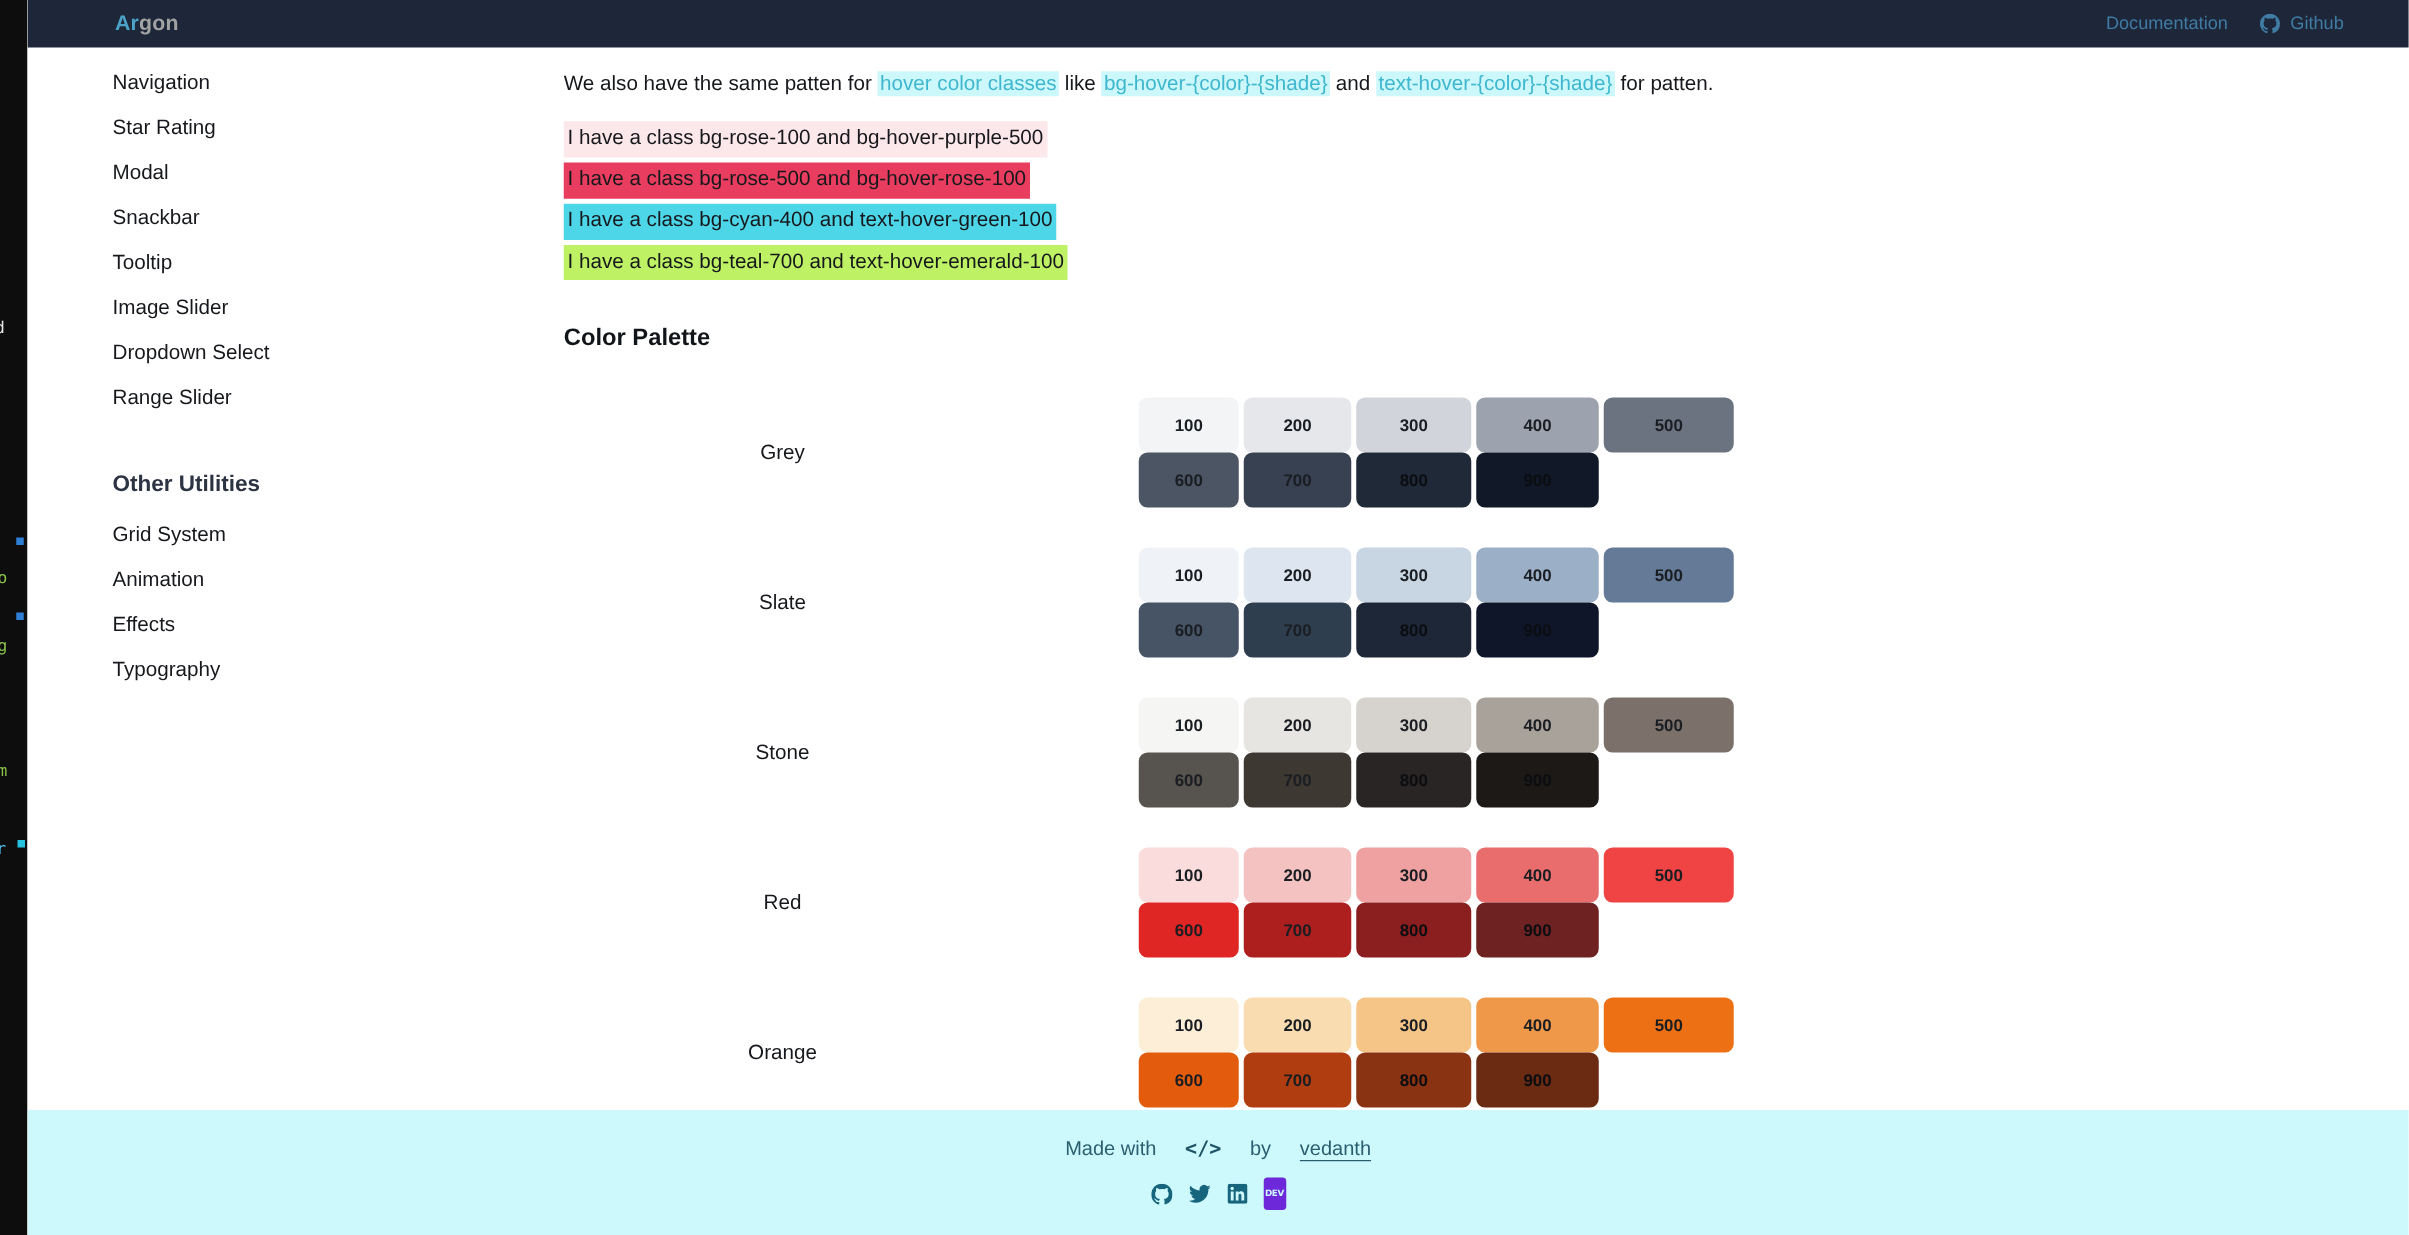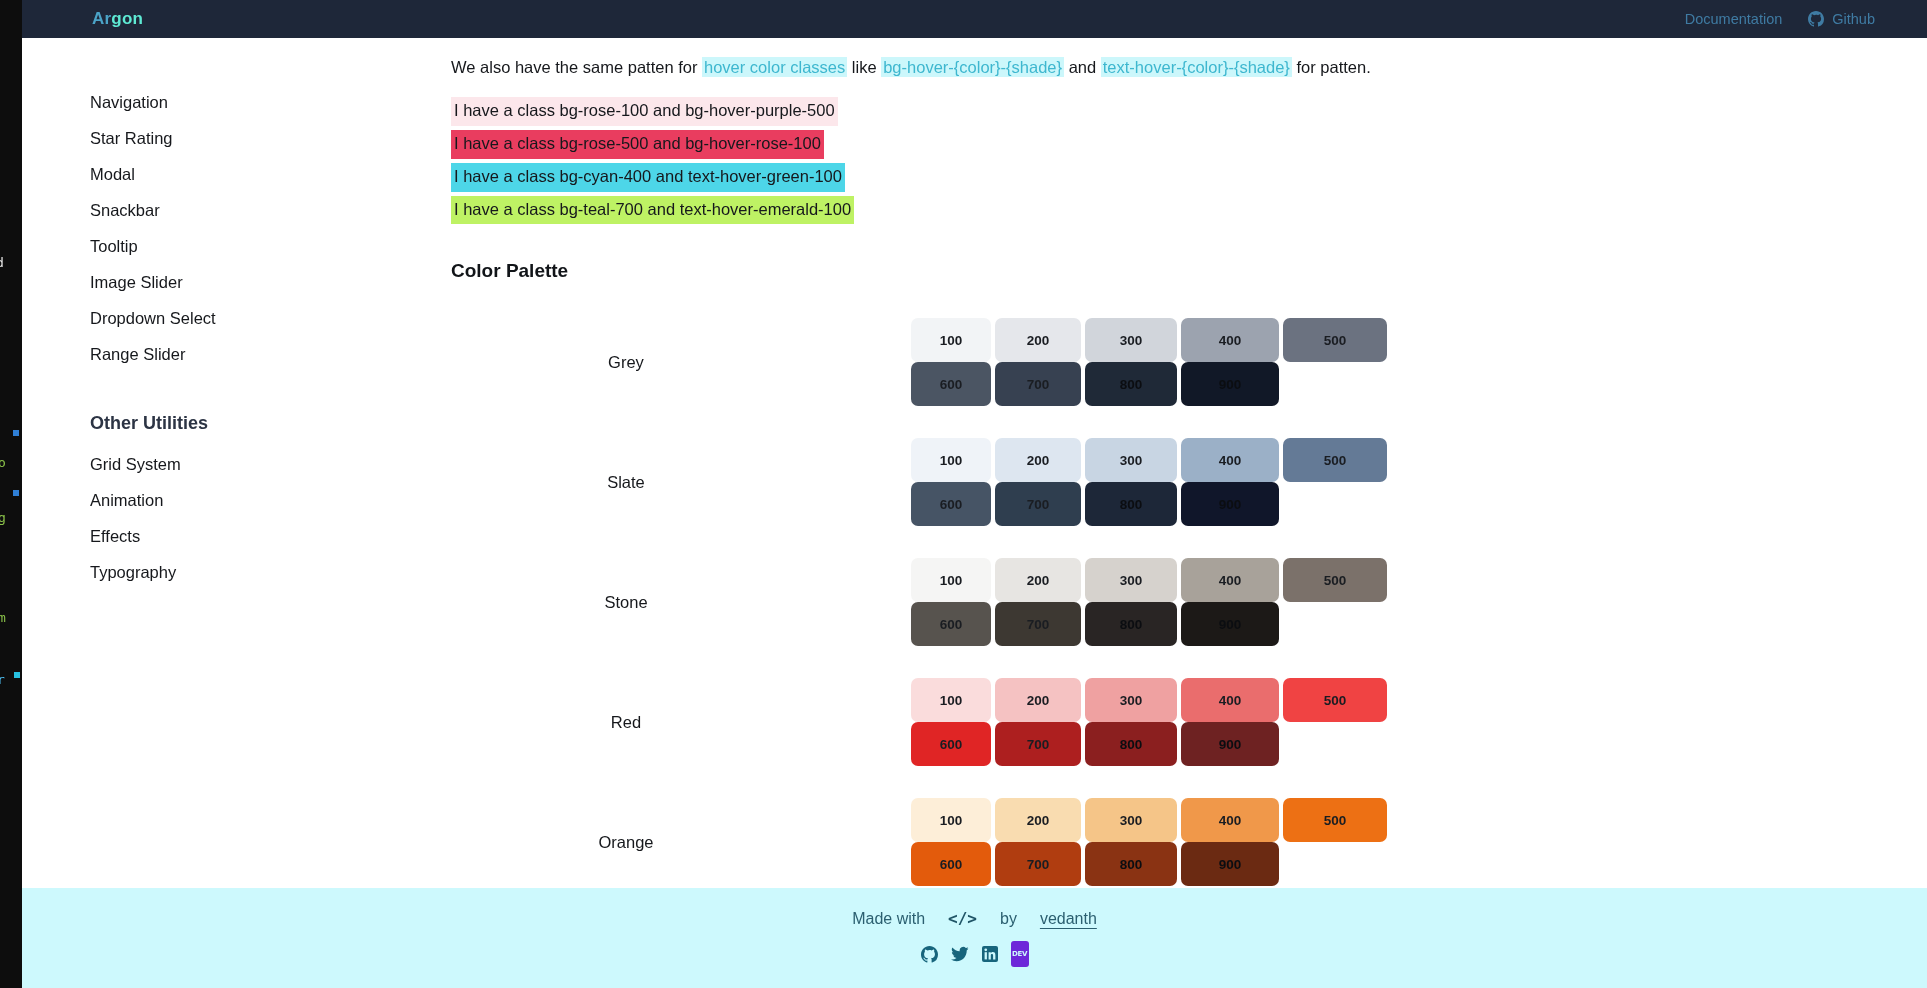--- a/index.html
+++ b/index.html
@@ -52,21 +52,21 @@
     display: flex;
     align-items: center;
   }
   #brand {
     margin-left: 70px;
     font-size: 17px;
     font-weight: 700;
     letter-spacing: .2px;
   }
   #brand .b1 { color: #4ba3c7; }
-  #brand .b2 { color: #5eead4; }
+  #brand .b2 { color: #a3a3a3; }
   #topnav {
     margin-left: auto;
     margin-right: 52px;
     display: flex;
     align-items: center;
     gap: 26px;
   }
   .topnav-link {
     color: #3f7ba3;
     font-size: 14.5px;
@@ -78,21 +78,20 @@
   }
   .topnav-link svg { display: block; }
 
   
   #sidebar {
     position: absolute;
     left: 0; top: 38px;
     width: 400px;
     height: 850px;
     padding-top: 10px;
-    margin-top: 36px;
   }
   .side-item {
     padding: 0 0 0 68px;
     height: 36px;
     line-height: 36px;
     font-size: 16.5px;
     color: #16181c;
     cursor: pointer;
     white-space: nowrap;
   }

